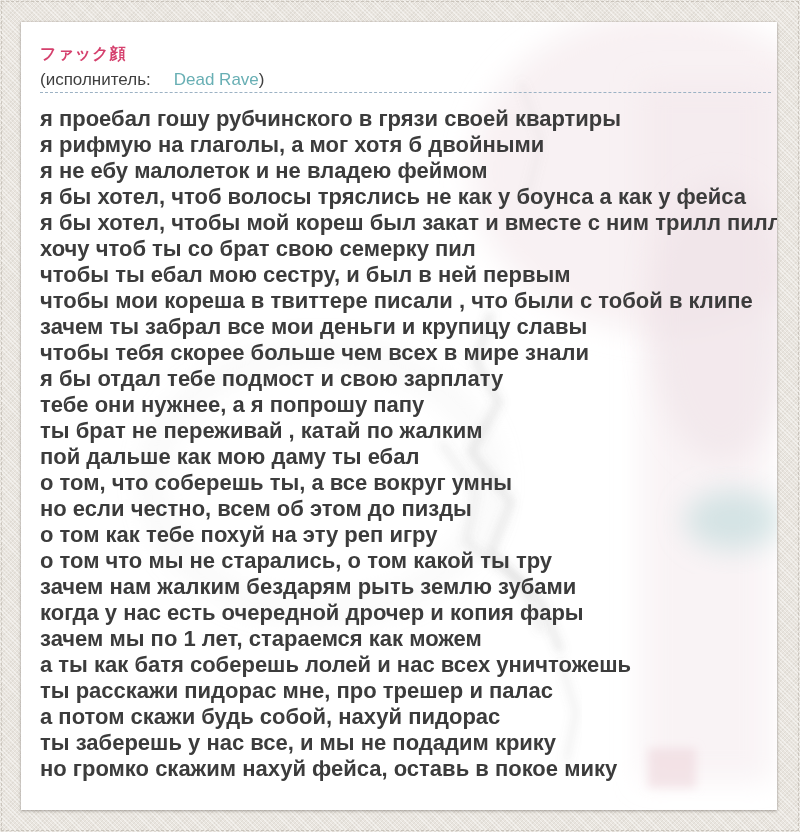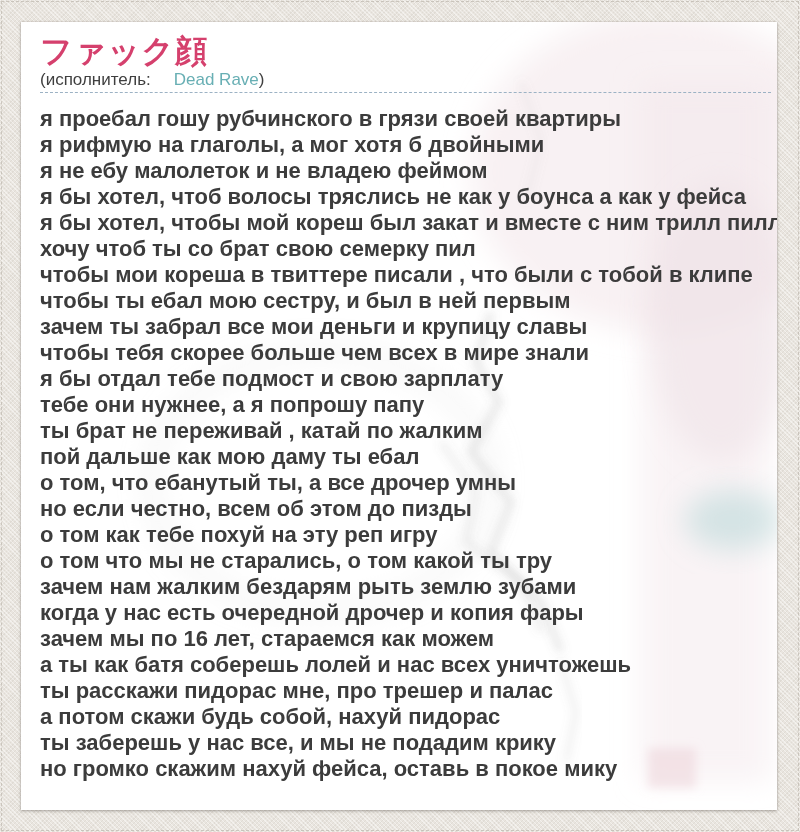--- a/index.html
+++ b/index.html
@@ -38,26 +38,25 @@
     position: absolute;
     inset: 0;
     pointer-events: none;
   }
   .content {
     position: relative;
     padding: 18px 18px 0 19px;
   }
   .page-title {
     margin: 0;
-    font-size: 32px;
+    font-size: 16px;
     line-height: 28px;
     font-weight: bold;
     color: #d5406d;
     letter-spacing: 1px;
-    font-family: Liberation Mono, monospace;
   }
   .subtitle {
     margin-top: 2px;
     font-size: 17px;
     line-height: 20px;
     color: #3f3f3f;
   }
   .artist-link {
     color: #68afb4;
     text-decoration: none;
@@ -116,35 +115,35 @@
 
     <hr class="separator">
 
     <div class="lyrics">
       <div class="lyric-line">я проебал гошу рубчинского в грязи своей квартиры</div>
       <div class="lyric-line">я рифмую на глаголы, а мог хотя б двойными</div>
       <div class="lyric-line">я не ебу малолеток и не владею феймом</div>
       <div class="lyric-line">я бы хотел, чтоб волосы тряслись не как у боунса а как у фейса</div>
       <div class="lyric-line">я бы хотел, чтобы мой кореш был закат и вместе с ним трилл пилл</div>
       <div class="lyric-line">хочу чтоб ты со брат свою семерку пил</div>
+      <div class="lyric-line">чтобы ты ебал мою сестру, и был в ней первым</div>
       <div class="lyric-line">чтобы мои кореша в твиттере писали , что были с тобой в клипе</div>
-      <div class="lyric-line">чтобы ты ебал мою сестру, и был в ней первым</div>
       <div class="lyric-line">зачем ты забрал все мои деньги и крупицу славы</div>
       <div class="lyric-line">чтобы тебя скорее больше чем всех в мире знали</div>
       <div class="lyric-line">я бы отдал тебе подмост и свою зарплату</div>
       <div class="lyric-line">тебе они нужнее, а я попрошу папу</div>
       <div class="lyric-line">ты брат не переживай , катай по жалким</div>
       <div class="lyric-line">пой дальше как мою даму ты ебал</div>
-      <div class="lyric-line">о том, что ебанутый ты, а все дрочер умны</div>
+      <div class="lyric-line">о том, что соберешь ты, а все вокруг умны</div>
       <div class="lyric-line">но если честно, всем об этом до пизды</div>
       <div class="lyric-line">о том как тебе похуй на эту реп игру</div>
       <div class="lyric-line">о том что мы не старались, о том какой ты тру</div>
       <div class="lyric-line">зачем нам жалким бездарям рыть землю зубами</div>
       <div class="lyric-line">когда у нас есть очередной дрочер и копия фары</div>
-      <div class="lyric-line">зачем мы по 16 лет, стараемся как можем</div>
+      <div class="lyric-line">зачем мы по 1 лет, стараемся как можем</div>
       <div class="lyric-line">а ты как батя соберешь лолей и нас всех уничтожешь</div>
       <div class="lyric-line">ты расскажи пидорас мне, про трешер и палас</div>
       <div class="lyric-line">а потом скажи будь собой, нахуй пидорас</div>
       <div class="lyric-line">ты заберешь у нас все, и мы не подадим крику</div>
       <div class="lyric-line">но громко скажим нахуй фейса, оставь в покое мику</div>
     </div>
   </div>
 </div>
 
 </body></html>

